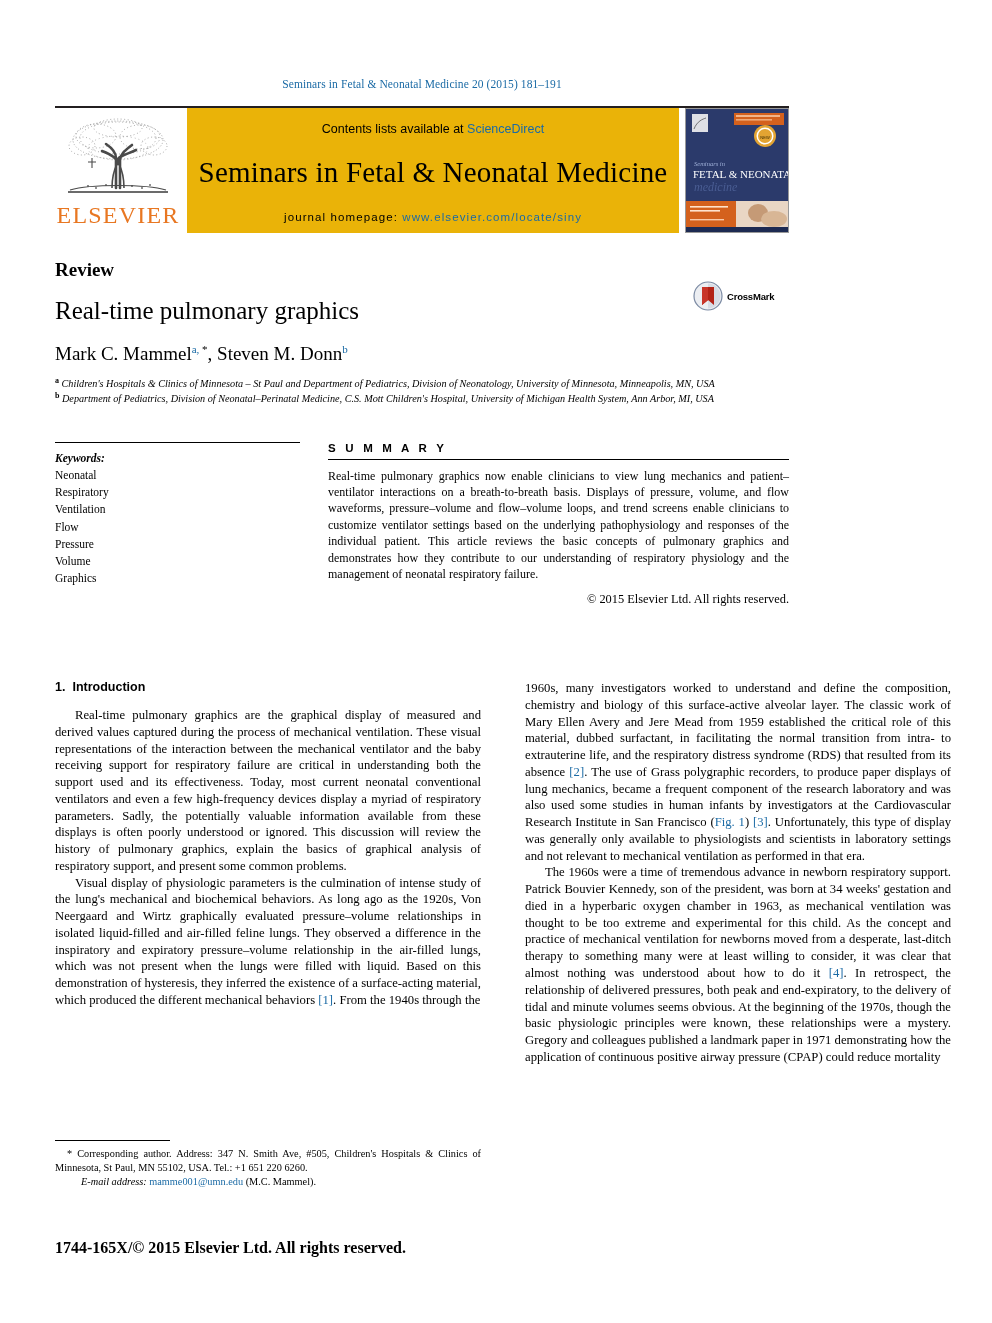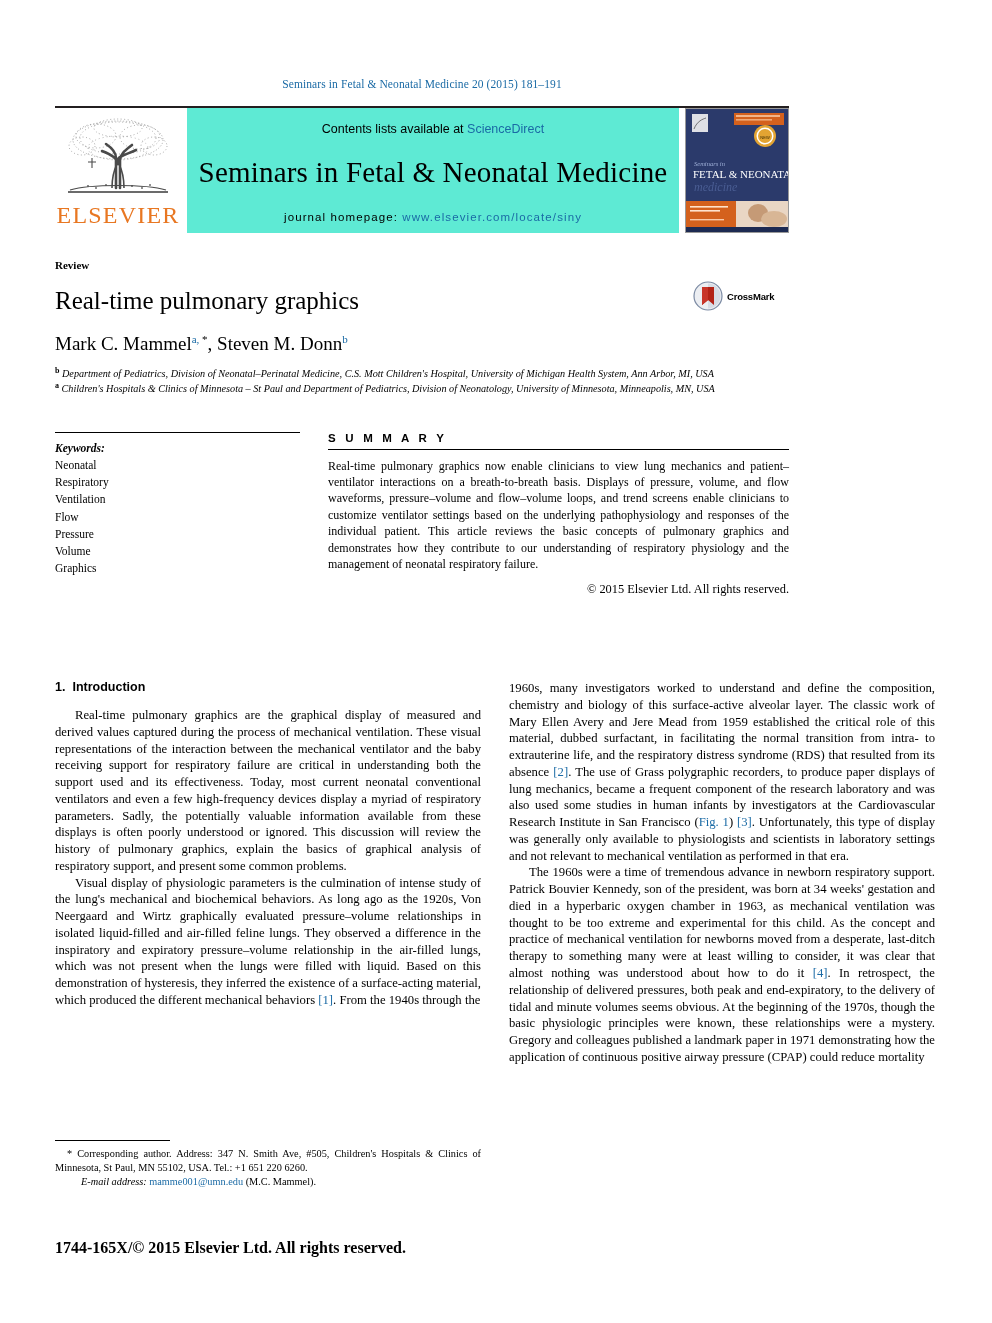--- a/index.html
+++ b/index.html
@@ -53,21 +53,21 @@
   .elsevier-word {
     font-family: "Liberation Serif", serif;
     color: #e87722;
     font-size: 24px;
     letter-spacing: 1.2px;
     line-height: 1;
     margin-top: 1px;
   }
   .journal-band {
     flex: 1 1 auto;
-    background: #5eead4;
+    background: #eab308;
     margin-left: 6px;
     margin-right: 6px;
     display: flex;
     flex-direction: column;
     justify-content: space-between;
     align-items: center;
     padding: 14px 0 10px 0;
     box-sizing: border-box;
   }
   .contents-line {
@@ -102,21 +102,21 @@
     overflow: hidden;
   }
 
   
   .title-block {
     margin: 26px 55px 0 55px;
     position: relative;
   }
   .article-type {
     font-family: "Liberation Serif", serif;
-    font-size: 11px;
+    font-size: 19px;
     font-weight: bold;
     margin-bottom: 16px;
   }
   .article-title {
     font-family: "Liberation Serif", serif;
     font-size: 25px;
     font-weight: normal;
     margin: 0 0 18px 0;
     line-height: 1.1;
   }
@@ -206,21 +206,21 @@
     margin-top: 9px;
   }
 
   
   .body-cols {
     position: absolute;
     left: 55px;
     right: 62px;
     top: 680px;
     display: flex;
-    gap: 28px;
+    gap: 44px;
   }
   .col {
     width: 426px;
     flex: 0 0 426px;
     position: relative;
   }
   .sec-head {
     font-family: "Liberation Sans", sans-serif;
     font-size: 12.5px;
     font-weight: bold;
@@ -385,22 +385,22 @@
         <path d="M9 6 h6 v13.3 l-6 4.7 Z" fill="#c8352a"></path>
       </svg>
       <span class="crossmark-text">CrossMark</span>
     </div>
 
     <div class="article-type">Review</div>
     <h1 class="article-title">Real-time pulmonary graphics</h1>
     <div class="authors">
       <span>Mark C. Mammel</span><sup>a,&nbsp;</sup><sup class="star">*</sup><span>,&nbsp;</span><span>Steven M. Donn</span><sup>b</sup>
     </div>
+    <p class="affil"><sup>a</sup> <span>Children's Hospitals &amp; Clinics of Minnesota – St Paul and Department of Pediatrics, Division of Neonatology, University of Minnesota, Minneapolis, MN, USA</span></p>
     <p class="affil"><sup>b</sup> <span>Department of Pediatrics, Division of Neonatal–Perinatal Medicine, C.S. Mott Children's Hospital, University of Michigan Health System, Ann Arbor, MI, USA</span></p>
-    <p class="affil"><sup>a</sup> <span>Children's Hospitals &amp; Clinics of Minnesota – St Paul and Department of Pediatrics, Division of Neonatology, University of Minnesota, Minneapolis, MN, USA</span></p>
   </div>
 
   <div class="abstract-zone">
     <div class="kw-col">
       <div class="kw-rule"></div>
       <div class="kw-title">Keywords:</div>
       <div class="kw-item">Neonatal</div>
       <div class="kw-item">Respiratory</div>
       <div class="kw-item">Ventilation</div>
       <div class="kw-item">Flow</div>

